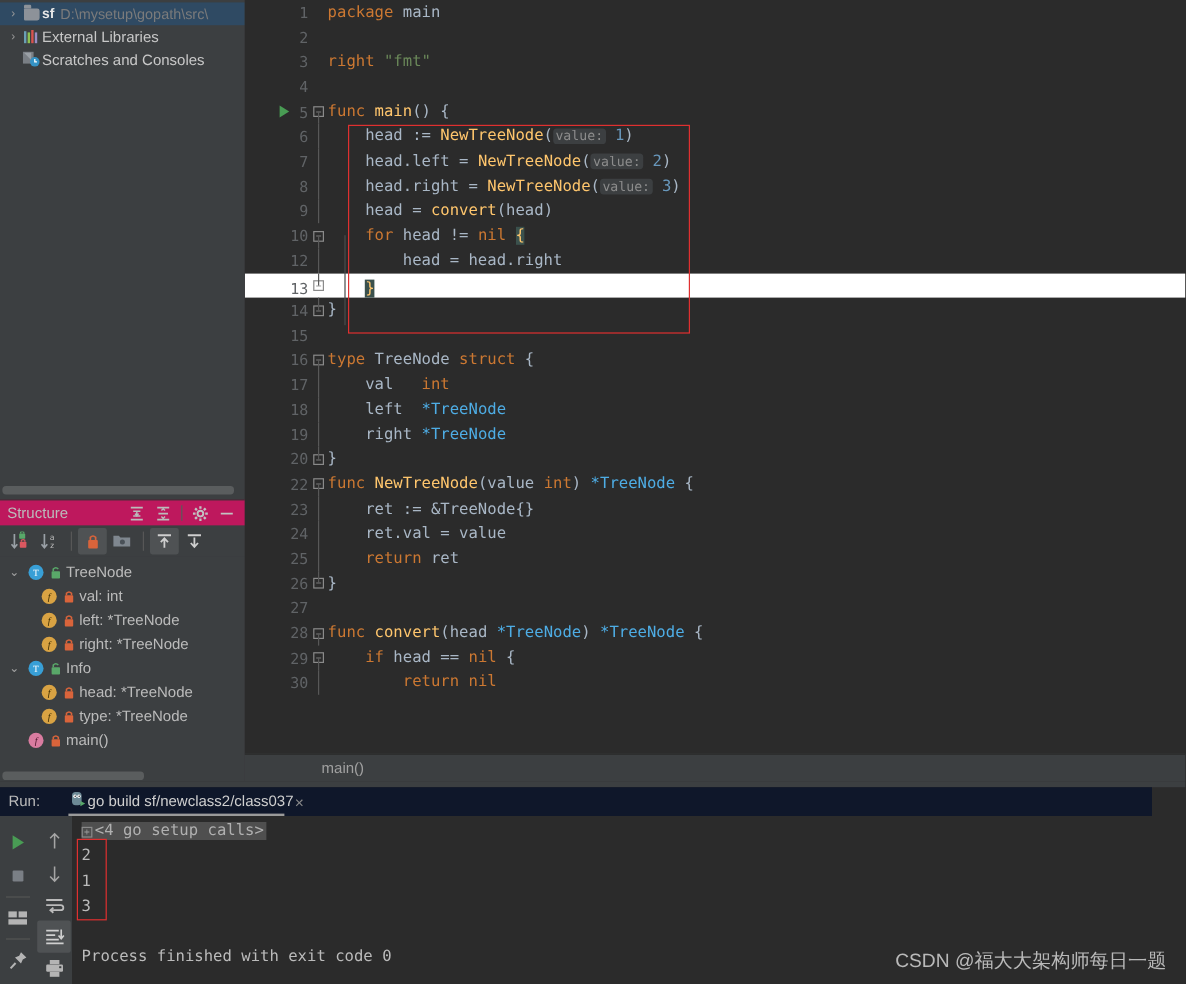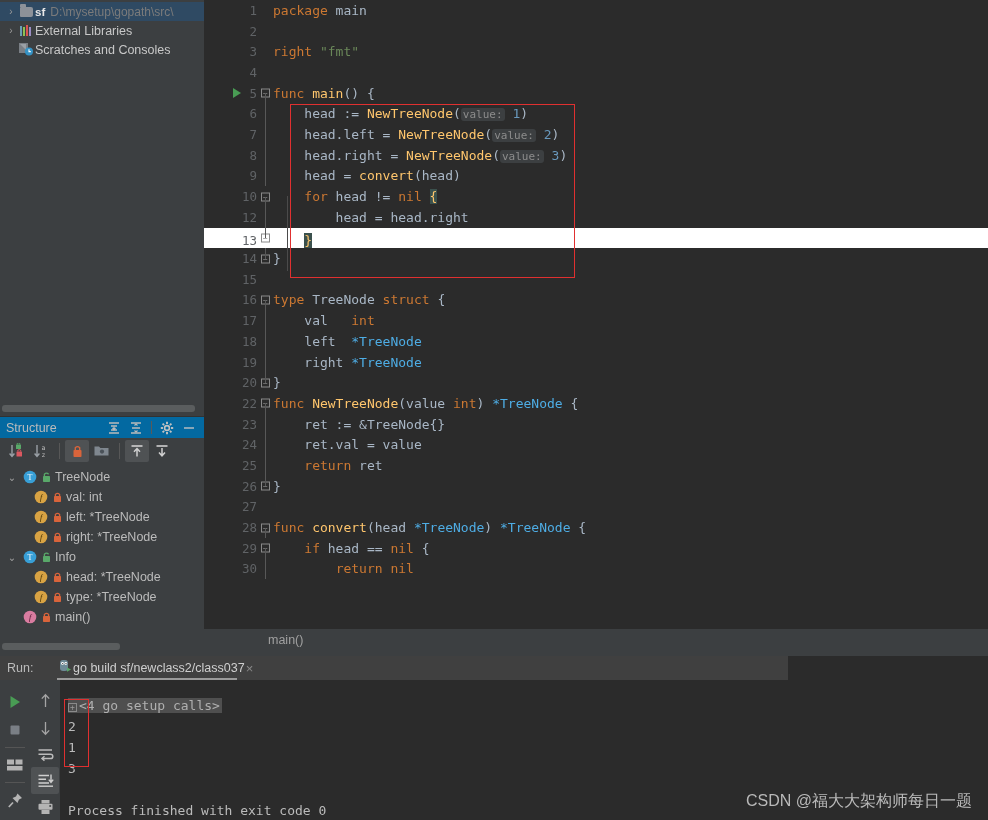--- a/index.html
+++ b/index.html
@@ -40,21 +40,21 @@
   .tree-label { color:#c8c8c8; font-size:12.5px; }
 
   .tree-hscroll {
     position:absolute; left:2px; bottom:4px; width:193px; height:7px;
     background:#5a5d5e; border-radius:3px;
   }
 
   
   .struct-head {
     height:22px; display:flex; align-items:center;
-    background:#0369a1; border-top:1px solid #323232;
+    background:#be185d; border-top:1px solid #323232;
     padding-left:6px;
   }
   .struct-title { flex:1; color:#bbbbbb; font-size:12.5px; }
   .struct-head-icons { display:flex; align-items:center; gap:0px; padding-right:4px; }
   .hicon { width:22px; height:20px; display:flex; align-items:center; justify-content:center; }
   .vsep { width:1px; height:13px; background:#5a5a5a; margin:0 4px; }
 
   .struct-toolbar {
     height:26px; display:flex; align-items:center;
     background:#3c3f41; padding-left:5px; gap:1px;
@@ -125,22 +125,22 @@
   
   .breadcrumb {
     position:absolute; left:204px; top:628px; width:784px; height:23px;
     background:#3c3f41; display:flex; align-items:center;
     padding-left:64px; border-top:1px solid #2b2b2b;
   }
   .bc-txt { color:#a0a0a0; font-size:12.5px; }
 
   
   .run-bar {
-    position:absolute; left:0; top:656px; width:788px; height:24px;
-    background:#404040; display:flex; align-items:center;
+    position:absolute; left:0; top:656px; width:960px; height:24px;
+    background:#0f172a; display:flex; align-items:center;
   }
   .run-label { color:#bbbbbb; font-size:12.5px; padding-left:7px; width:52px; }
   .run-tab {
     display:flex; align-items:center; gap:1px; padding:0 6px; height:24px;
     position:relative;
   }
   .run-tab-label { color:#cfcfcf; font-size:12.5px; }
   .tab-underline { position:absolute; left:5px; bottom:0; right:22px; height:2px; background:#9a9a9a; }
   .tab-close { color:#8a8a8a; font-size:13px; line-height:1; }
 
@@ -154,21 +154,21 @@
     background:#3c3f41; display:flex; flex-direction:column;
     align-items:center; padding-top:8px;
   }
   .rtool { width:28px; height:28px; display:flex; align-items:center; justify-content:center; border-radius:2px; }
   .rtool.active { background:#4f5254; }
   .tool-div { width:20px; height:1px; background:#555; margin:3px 0; }
 
   .console {
     position:absolute; left:60px; top:680px; width:928px; height:140px;
     background:#2b2b2b; font-family:"DejaVu Sans Mono","Liberation Mono",monospace;
-    font-size:13px; padding-top:15px;
+    font-size:13px; padding-top:2px;
   }
   .con-line { height:21px; display:flex; align-items:center; padding-left:8px; white-space:pre; }
   .con-fold {
     display:inline-block; width:9px;height:9px;border:1px solid #8a8a8a;
     color:#9a9a9a; font-size:8px; line-height:7px; text-align:center; margin-right:2px;
   }
   .con-setup { background:#4f4f4f; color:#b0b0b0; padding-right:2px; }
   .con-out { color:#bbbbbb; }
   .redbox-out {
     position:absolute; left:64px; top:699px; width:25px; height:68px;

